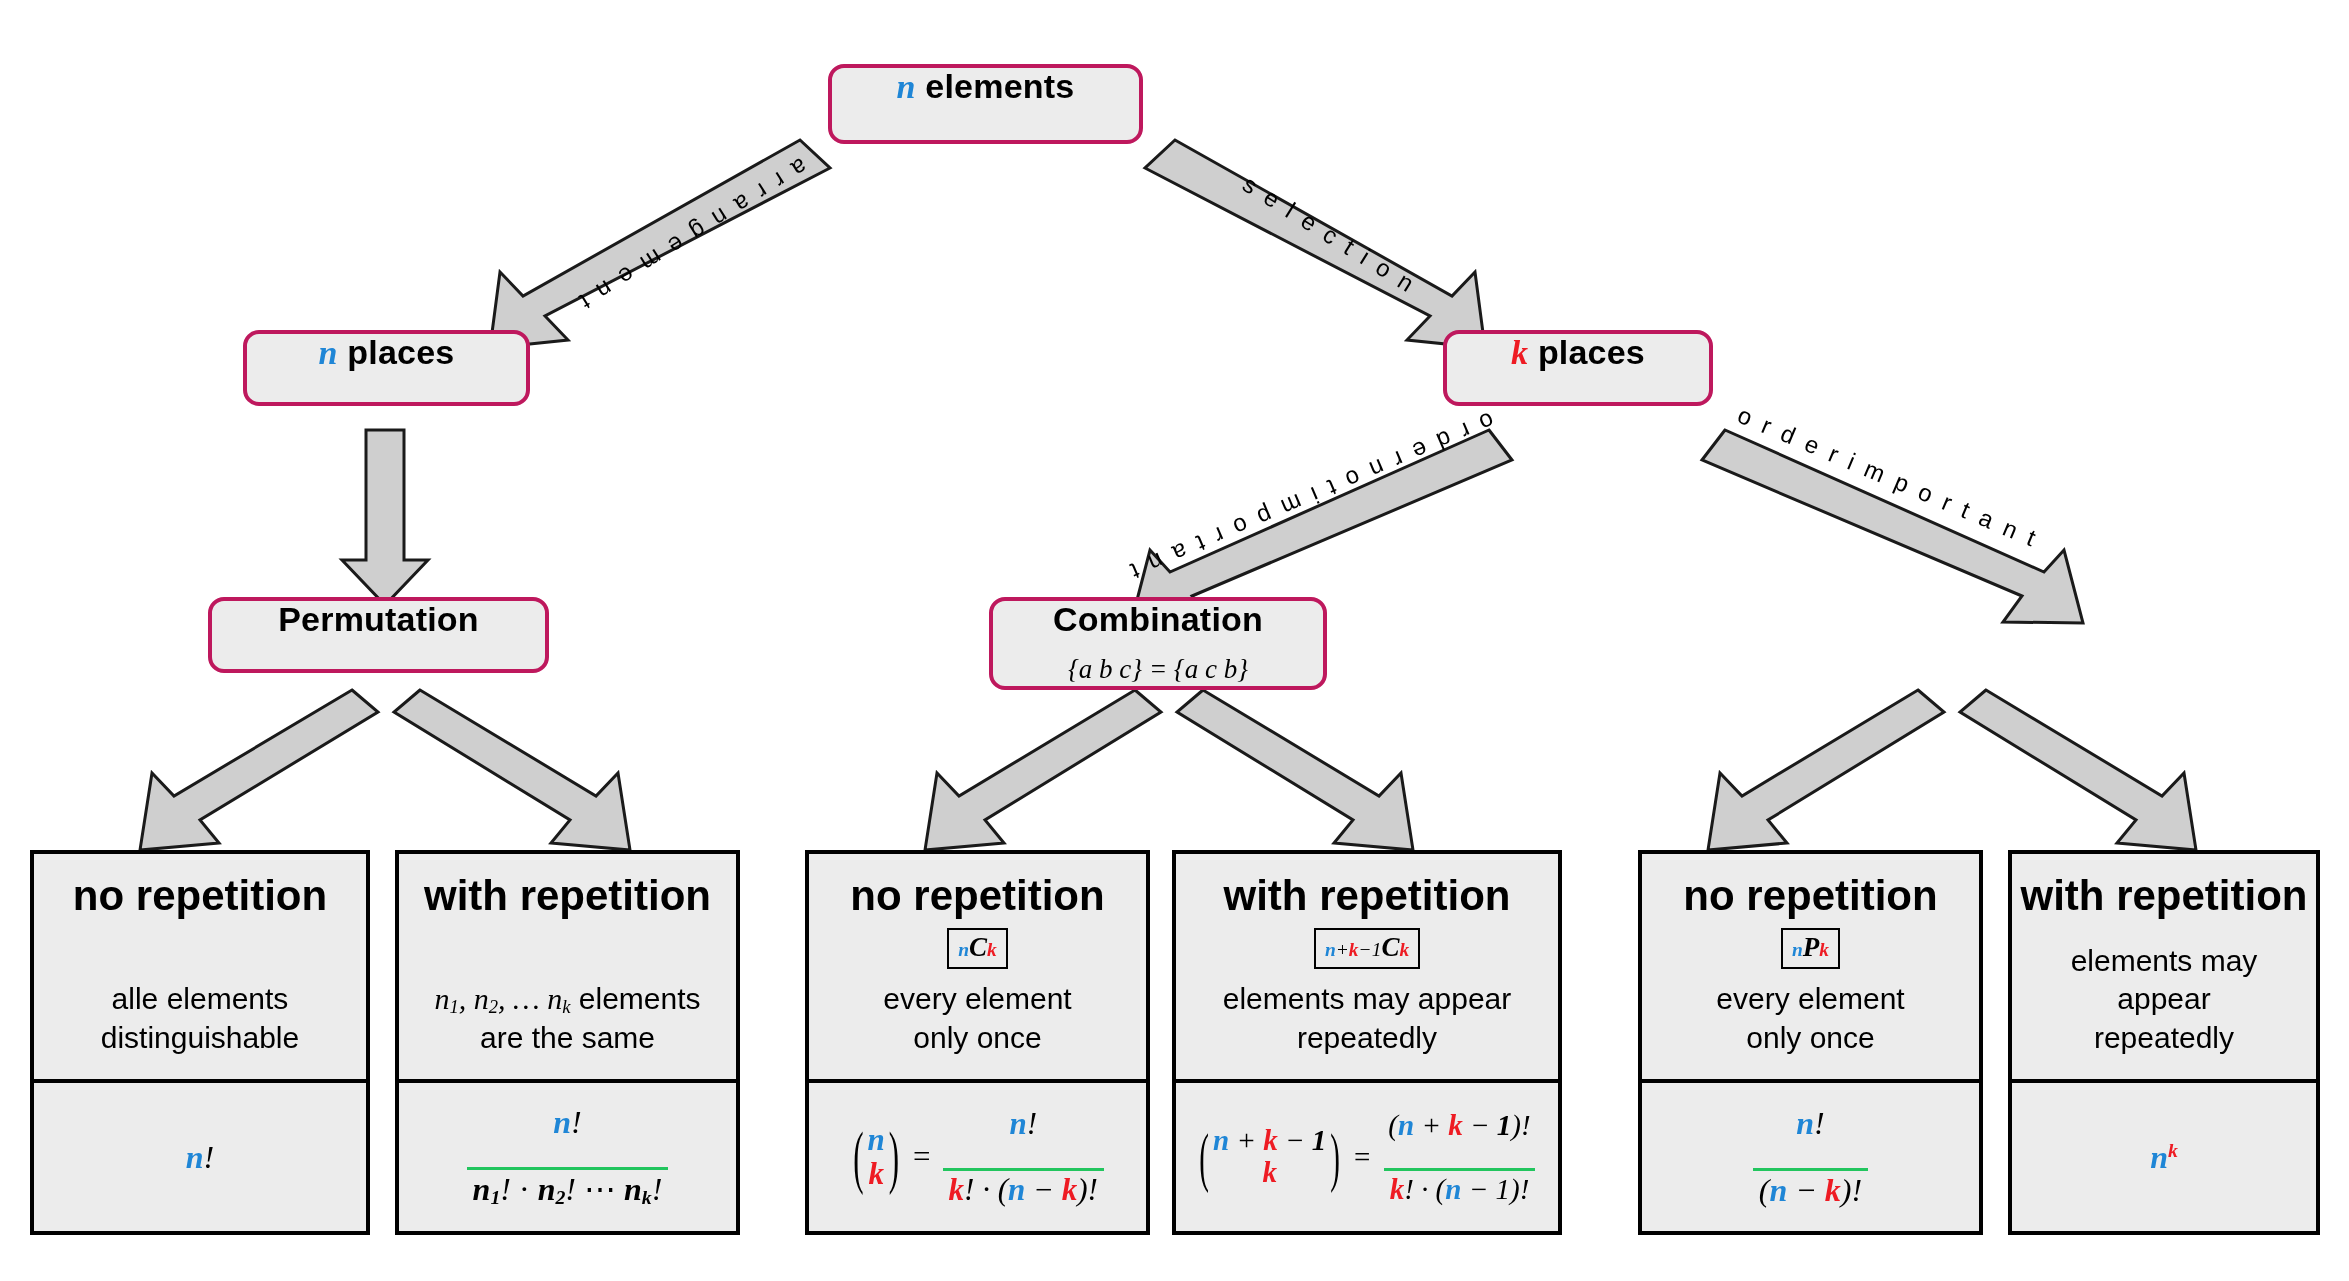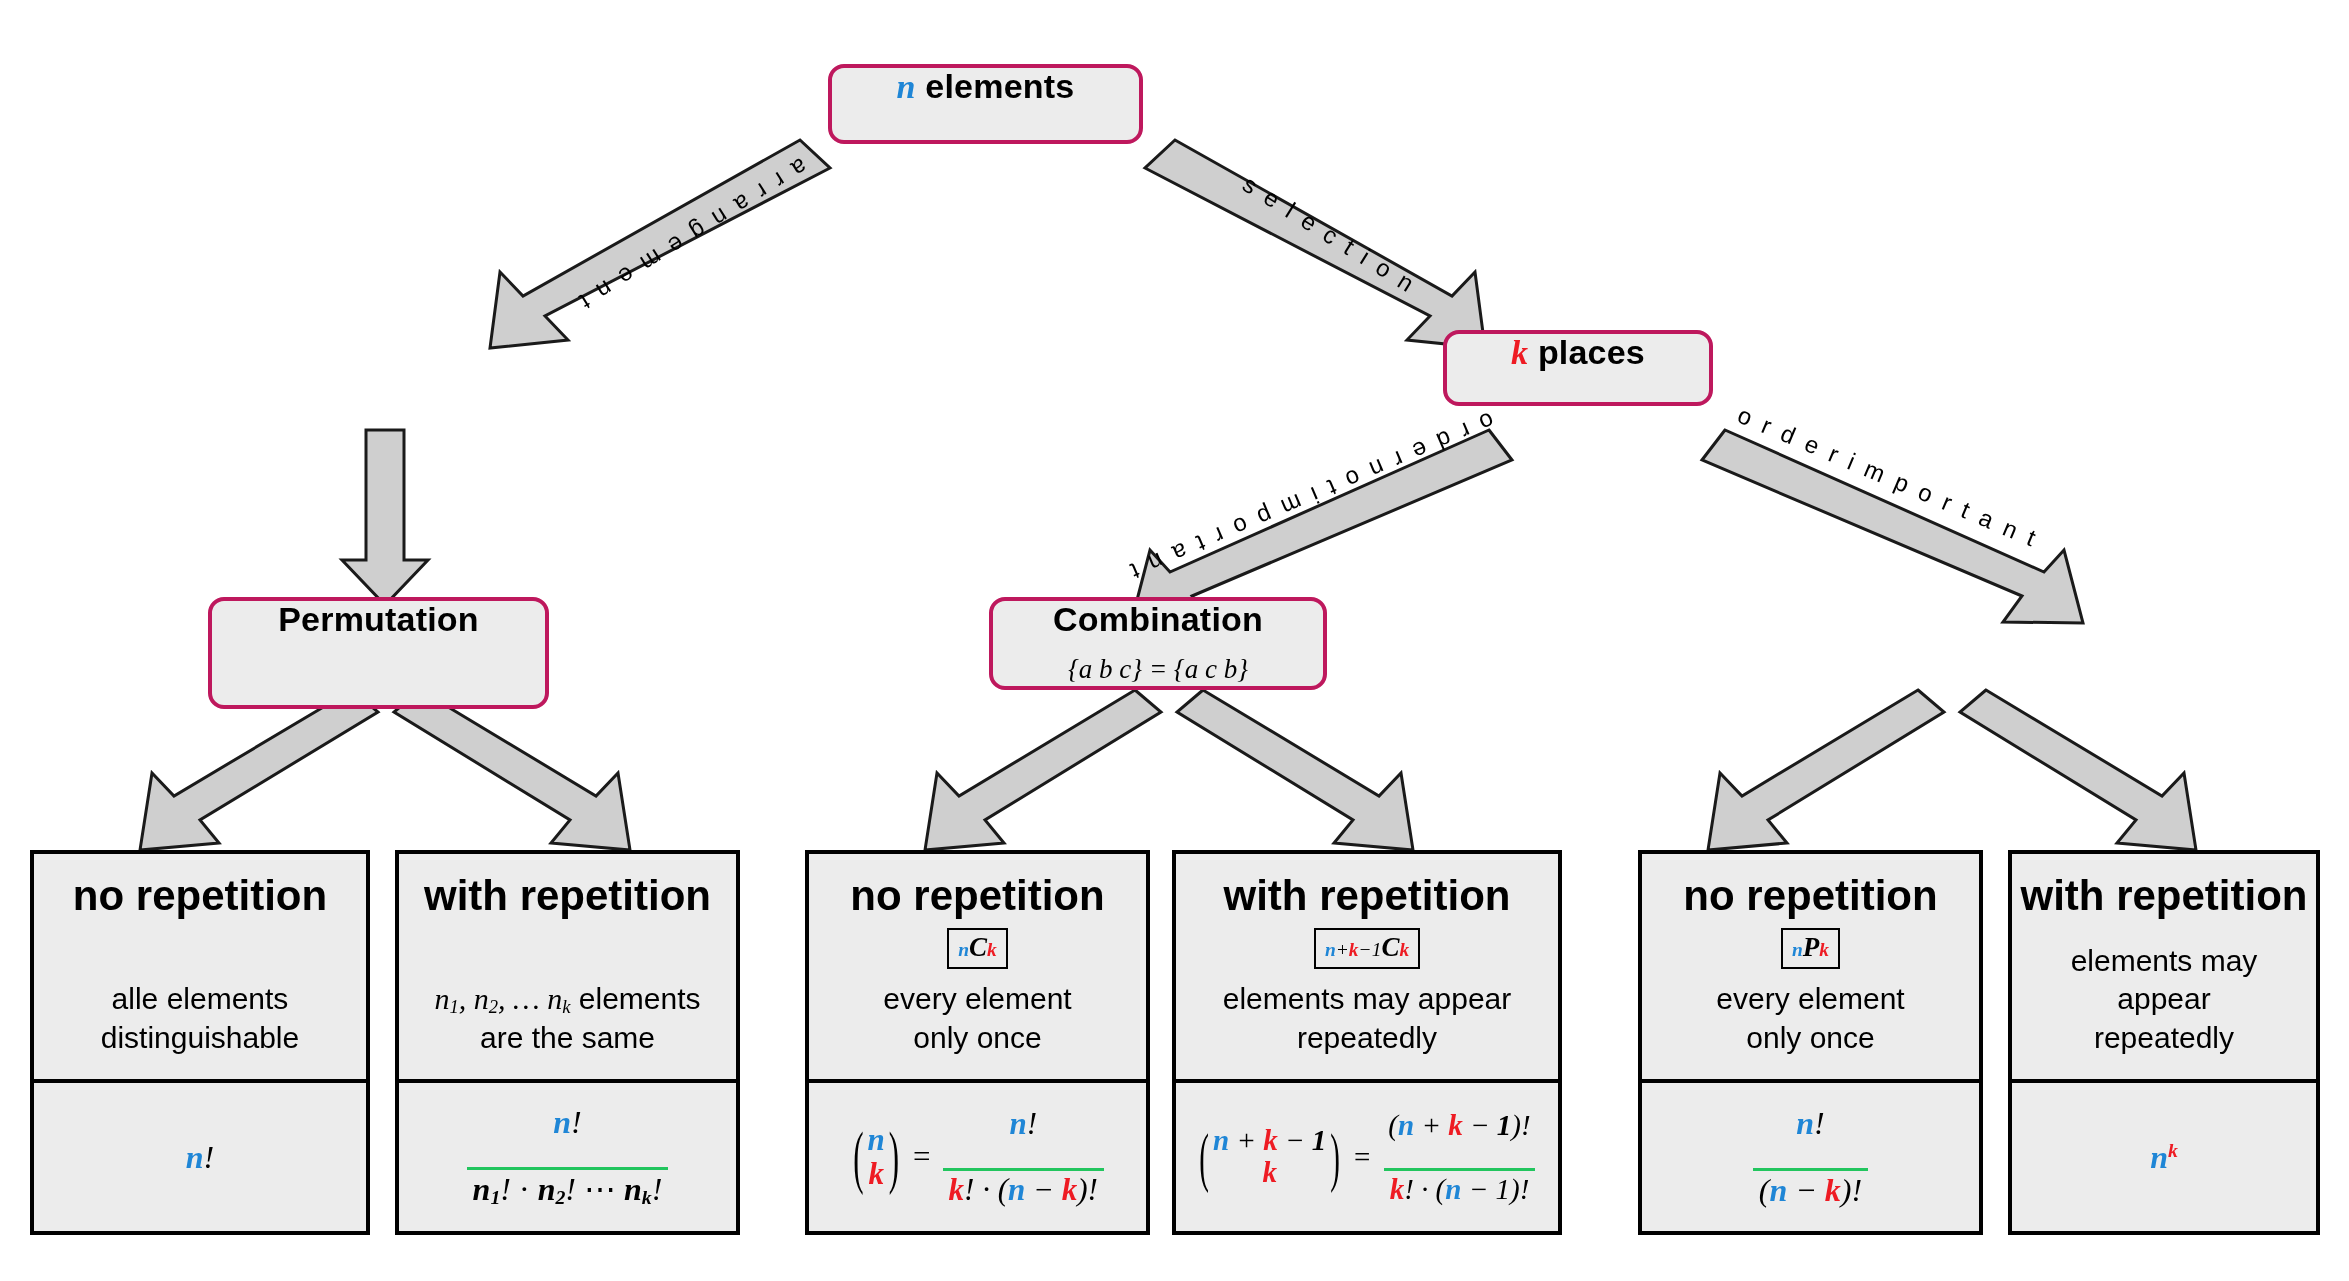--- a/index.html
+++ b/index.html
@@ -205,28 +205,33 @@
   <div class="edge-label" style="left:1493px; top:405px; transform:rotate(157deg);">o r d e r  n o t  i m p o r t a n t</div>
 
   <div class="edge-label" style="left:1739px; top:400px; transform:rotate(23deg);">o r d e r  i m p o r t a n t</div>
 
   <div class="node" style="left:828px; width:315px; top:64px; height:80px;">
     <div class="title">
       <span class="mi blue">n</span><span> elements</span>
     </div>
   </div>
 
+  <div class="node" style="left:243px; width:287px; top:330px; height:76px;">
+    <div class="title">
+      <span class="mi blue">n</span><span> places</span>
+    </div>
+  </div>
 
   <div class="node" style="left:1443px; width:270px; top:330px; height:76px;">
     <div class="title">
       <span class="mi red">k</span><span> places</span>
     </div>
   </div>
 
-  <div class="node" style="left:208px; width:341px; top:597px; height:112px;">
+  <div class="node" style="left:208px; width:341px; top:597px; height:76px;">
     <div class="title">Permutation</div>
   </div>
 
   <div class="node" style="left:989px; width:338px; top:597px; height:93px;">
     <div class="title">Combination</div>
     <div class="subtitle">{a b c} = {a c b}</div>
   </div>
 
 
   <div class="leaf" style="left:30px; width:340px; top:850px; height:385px;">

